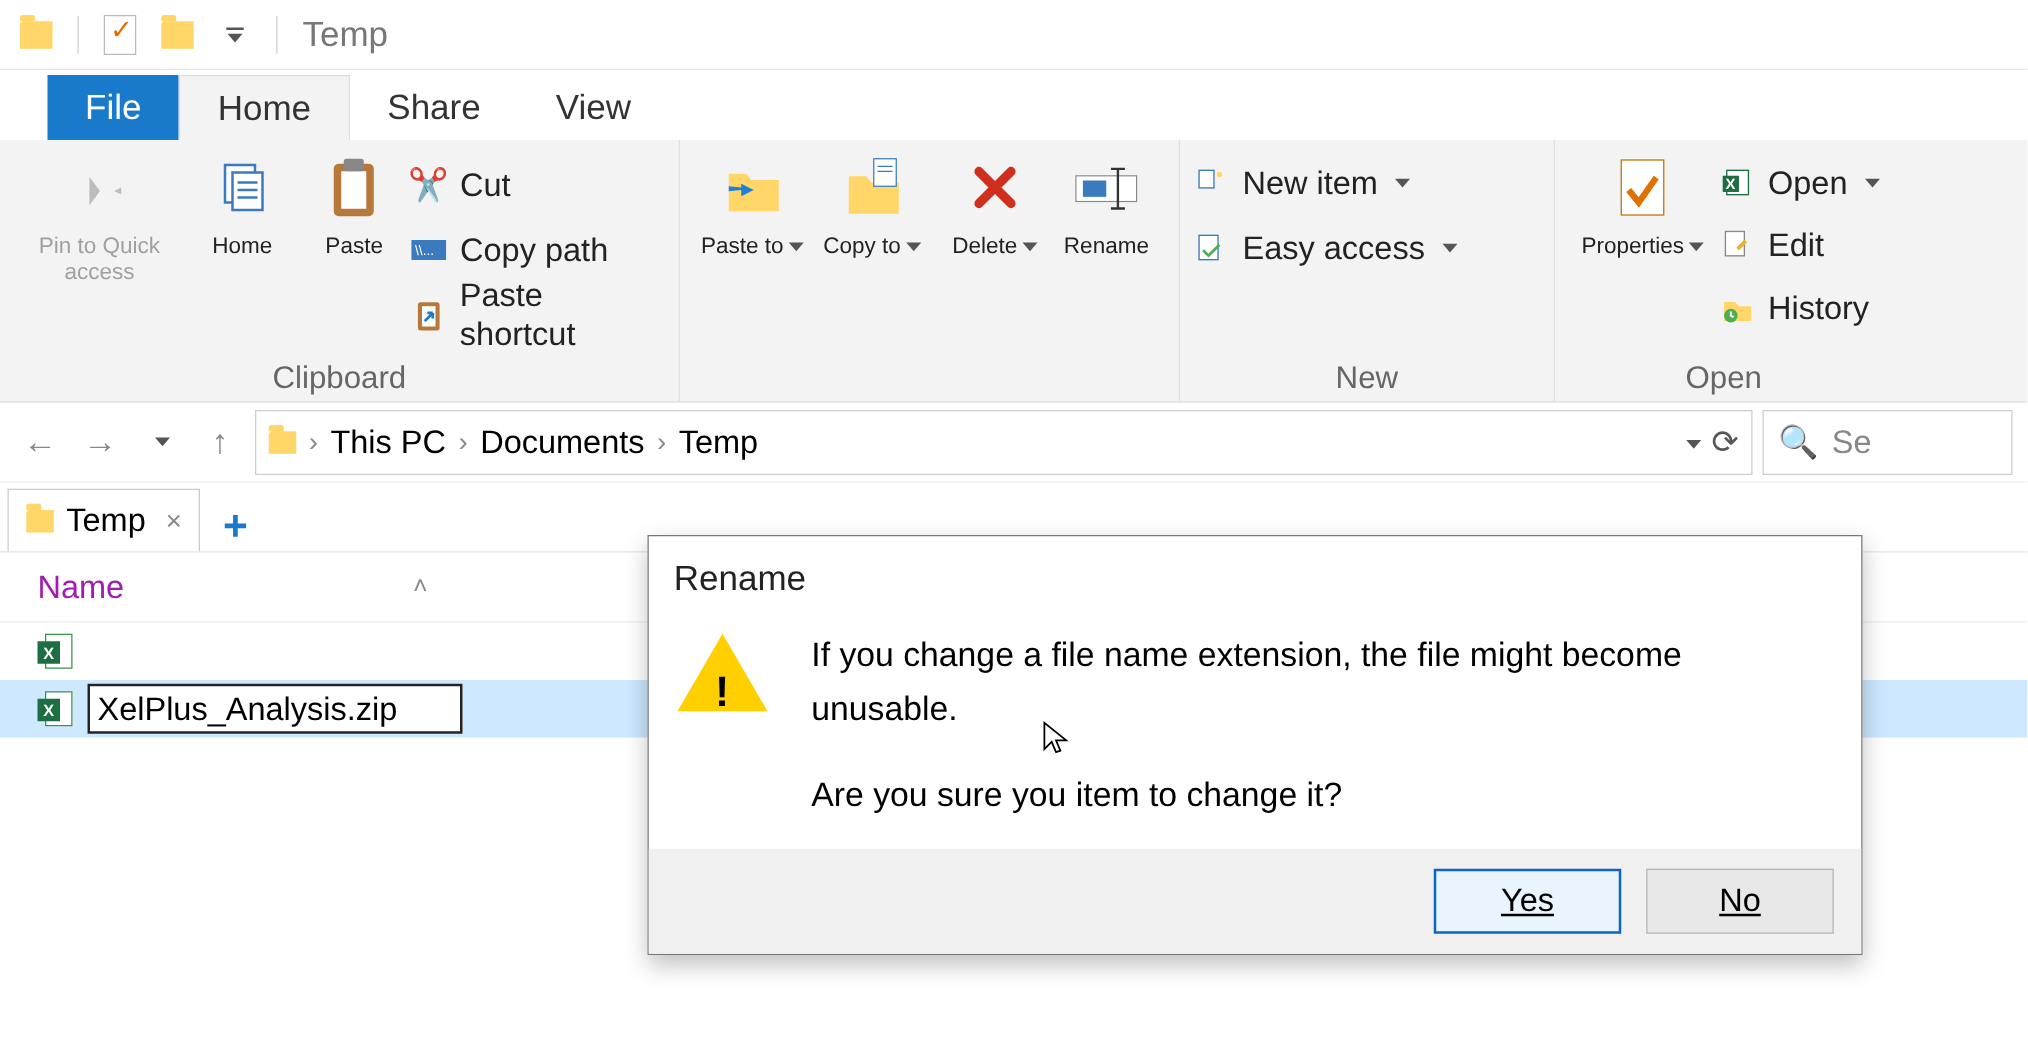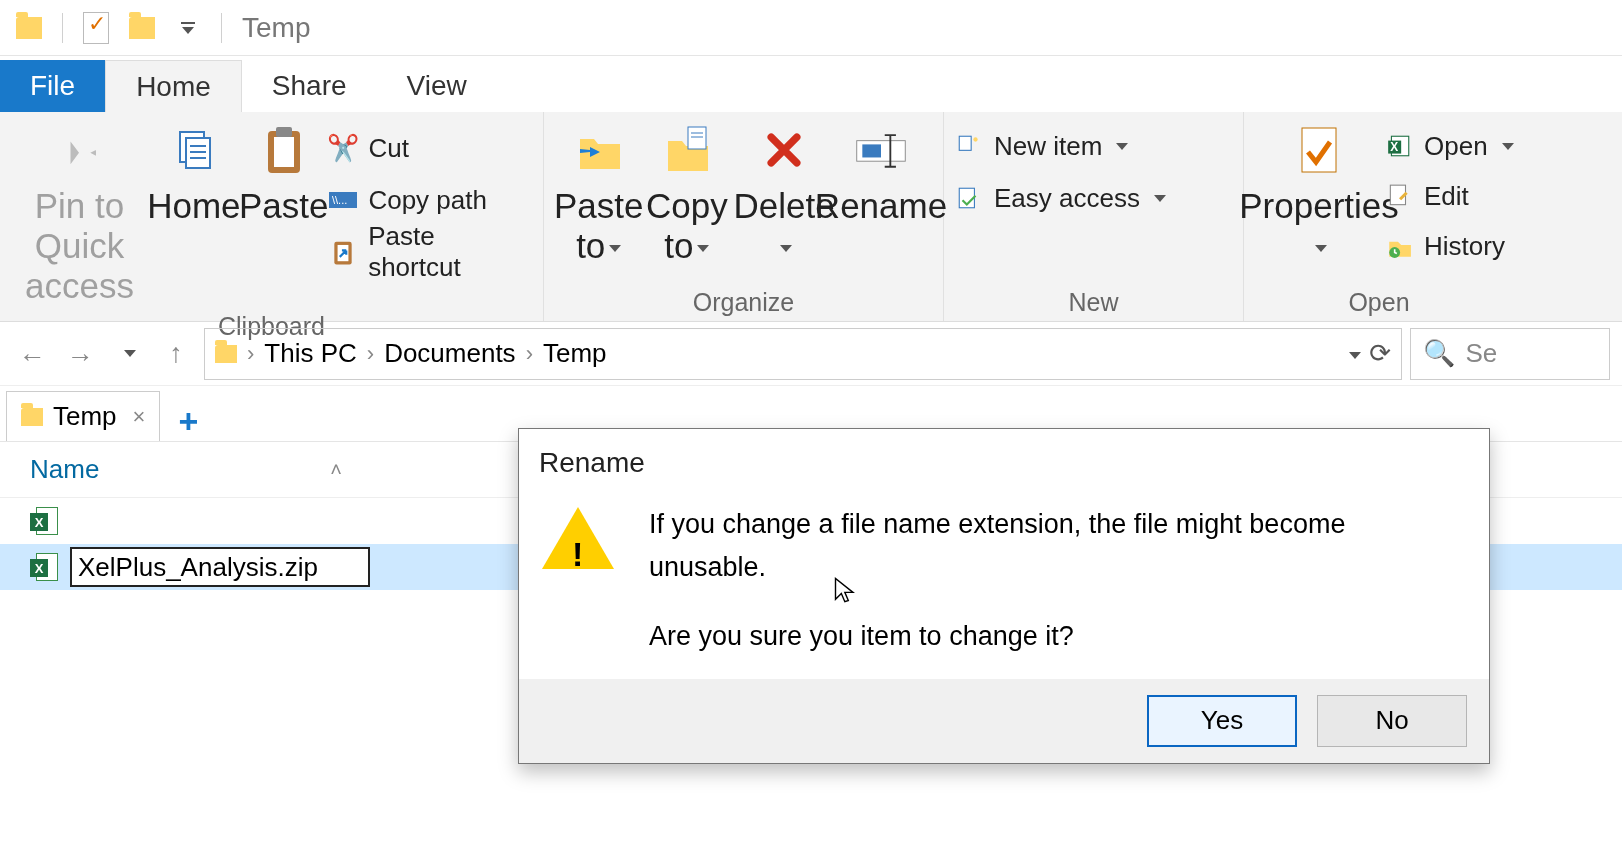--- a/index.html
+++ b/index.html
@@ -19,31 +19,31 @@
 .folder-glyph { width:26px; height:22px; background:#ffd667; border-top-left-radius:3px; position:relative; }
 .folder-glyph::before{content:""; position:absolute; top:-5px; left:0; width:12px; height:5px; background:#ffd667; border-top-left-radius:2px; border-top-right-radius:2px;}
 .qat-sep{ width:1px; height:30px; background:#d0d0d0; margin:0 10px;}
 .qat-check { position:relative;width:26px;height:32px;border:1px solid #bbb;background:#fff;}
 .qat-check::after{content:"✓"; color:#e07000; font-size:22px;position:absolute;top:-2px;left:4px;}
 .qat-drop{ width:0;height:0;border-left:6px solid transparent;border-right:6px solid transparent;border-top:7px solid #555;}
 .qat-drop-line{ width:14px;height:2px;background:#555;margin-bottom:3px;}
 .titlebar .title-text{ color:#777; font-size:28px; margin-left:10px;}
 
 
-.tabs{ height:56px; display:flex; align-items:flex-end;}
+.tabs{ height:56px; display:flex; align-items:flex-end;padding-left:38px;}
 .tab{ height:52px; padding:0 30px; display:flex; align-items:center; font-size:28px; color:#333; cursor:default;}
 .tab-file{ background:#1979ca; color:#fff;}
 .tab-home{ background:#f3f3f3; border:1px solid #ddd; border-bottom:none;}
 
 
 .ribbon{ height:210px; background:#f3f3f3; border-bottom:1px solid #ddd; display:flex; }
 .group{ padding:6px 10px 4px; display:flex; flex-direction:column; justify-content:space-between; border-right:1px solid #e0e0e0;}
 .group-body{flex:1; display:flex; align-items:flex-start;}
 .group-label{ color:#666; text-align:center; font-size:25px; padding-top:6px;}
-.big-btn{ display:flex; flex-direction:column; align-items:center; justify-content:flex-start; width:104px; text-align:center; color:#222; font-size:35px; padding-top:6px;}
+.big-btn{ display:flex; flex-direction:column; align-items:center; justify-content:flex-start; width:104px; text-align:center; color:#222; font-size:18px; padding-top:6px;}
 .big-btn .bi-icon{ width:56px; height:52px; margin-bottom:10px; display:flex; align-items:center; justify-content:center;}
 .sm-row{ display:flex; align-items:center; gap:10px; font-size:26px; color:#222; height:48px;}
 .sm-icon{ width:30px; height:30px; display:flex; align-items:center; justify-content:center;}
 .disabled{ color:#a0a0a0;}
 .caret{ display:inline-block; width:0;height:0;border-left:6px solid transparent;border-right:6px solid transparent;border-top:7px solid #555; margin-left:4px; vertical-align:middle;}
 
 
 .navbar{ height:64px; display:flex; align-items:center; gap:8px; padding:6px 12px; border-bottom:1px solid #eee;}
 .nav-btn{ width:40px;height:40px;display:flex;align-items:center;justify-content:center;color:#888;}
 .addr-box{ flex:1; height:52px; border:1px solid #ccc; display:flex; align-items:center; padding:0 10px; gap:10px; font-size:26px;}
@@ -52,39 +52,39 @@
 .search-box{ width:200px; height:52px; border:1px solid #ccc; display:flex; align-items:center; padding:0 12px; color:#888; font-size:26px; gap:10px; overflow:hidden;}
 
 
 .tabstrip{ height:56px; display:flex; align-items:flex-end; border-bottom:1px solid #e5e5e5; padding-left:6px;}
 .folder-tab{ border:1px solid #ccc; border-bottom:none; height:50px; display:flex; align-items:center; padding:0 14px; gap:10px; font-size:26px;}
 .tab-close{ color:#888; font-size:22px; margin-left:6px;}
 .add-tab{ color:#1979ca; font-size:34px; font-weight:bold; padding:0 18px;}
 
 
 .colheader{ height:56px; display:flex; align-items:center; padding-left:30px; border-bottom:1px solid #eee;}
-.colheader .hname{ color:#0369a1; font-size:26px;}
+.colheader .hname{ color:#a21caf; font-size:26px;}
 .colheader .sort-caret{ color:#888; margin-left:auto; margin-right:1280px; font-size:20px;}
 .filelist{ }
 .file-row{ height:46px; display:flex; align-items:center; padding-left:30px; gap:12px; font-size:26px;}
 .file-row.sel{ background:#cde8ff;}
 .excel-icon{ width:28px; height:28px; position:relative;}
 .excel-icon .sheet{position:absolute; right:0; top:0; width:22px; height:28px; background:#fff; border:1px solid #3a8f4a;}
 .excel-icon .badge{position:absolute; left:0; top:6px; width:18px; height:18px; background:#1d6f42; color:#fff; font-size:13px; font-weight:bold; display:flex;align-items:center;justify-content:center;}
 .rename-input{ height:40px; border:2px solid #222; background:#fff; font-size:26px; padding:0 6px; font-family:inherit; width:300px;}
 
 
 .dialog{ position:absolute; left:518px; top:428px; width:972px; background:#fff; border:1px solid #777; box-shadow:0 8px 18px rgba(0,0,0,.25); }
 .dlg-title{ font-size:28px; padding:18px 20px 0; color:#222;}
 .dlg-body{ display:flex; padding:24px 24px 20px; gap:36px; font-size:27px; line-height:1.6;}
 .warn-icon{ width:70px; height:70px; display:flex; align-items:center; justify-content:center;}
 .warn-tri{ width:0;height:0; border-left:36px solid transparent; border-right:36px solid transparent; border-bottom:62px solid #ffcf00; position:relative;}
 .warn-tri::after{ content:"!"; position:absolute; left:-6px; top:20px; color:#000; font-size:34px; font-weight:bold;}
 .dlg-footer{ background:#f0f0f0; padding:16px 22px; display:flex; justify-content:flex-end; gap:20px;}
-.dlg-btn{ min-width:150px; height:52px; background:#e8e8e8; border:1px solid #b5b5b5; font-size:26px; display:flex; align-items:center; justify-content:center;}
+.dlg-btn{ min-width:150px; height:52px; background:#e8e8e8; border:1px solid #b5b5b5; font-size:26px; display:flex; align-items:center; justify-content:center;text-decoration:underline;}
 .dlg-btn.primary{ border:2px solid #0a66c2; background:#eaf4ff;}
 
 
 .cursor{ position:absolute; left:832px; top:576px; width:28px; height:28px; pointer-events:none;}
 .cursor svg{width:28px;height:28px;}
 </style>
 </head>
 <body>
 
 <div class="titlebar">
@@ -211,21 +211,20 @@
             <svg width="60" height="40" viewBox="0 0 60 40">
               <rect x="4" y="10" width="52" height="22" fill="#fff" stroke="#888"></rect>
               <rect x="10" y="14" width="20" height="14" fill="#3a7bbf"></rect>
               <line x1="40" y1="4" x2="40" y2="38" stroke="#333" stroke-width="2"></line>
               <path d="M34 4h12M34 38h12" stroke="#333" stroke-width="2"></path>
             </svg>
           </div>
         <span>Rename</span>
       </div>
     </div>
-    <div class="group-label">Organize</div>
   </div>
 
   <div class="group" style="width:300px;">
     <div class="group-body">
       <div style="display:flex;flex-direction:column;gap:4px;padding-top:4px;">
         <div class="sm-row">
             <span class="sm-icon">
               <svg width="26" height="26" viewBox="0 0 24 24">
                 <rect x="3" y="3" width="11" height="13" fill="#fff" stroke="#3a7bbf"></rect>
                 <circle cx="18" cy="6" r="2" fill="#ffd667"></circle>

